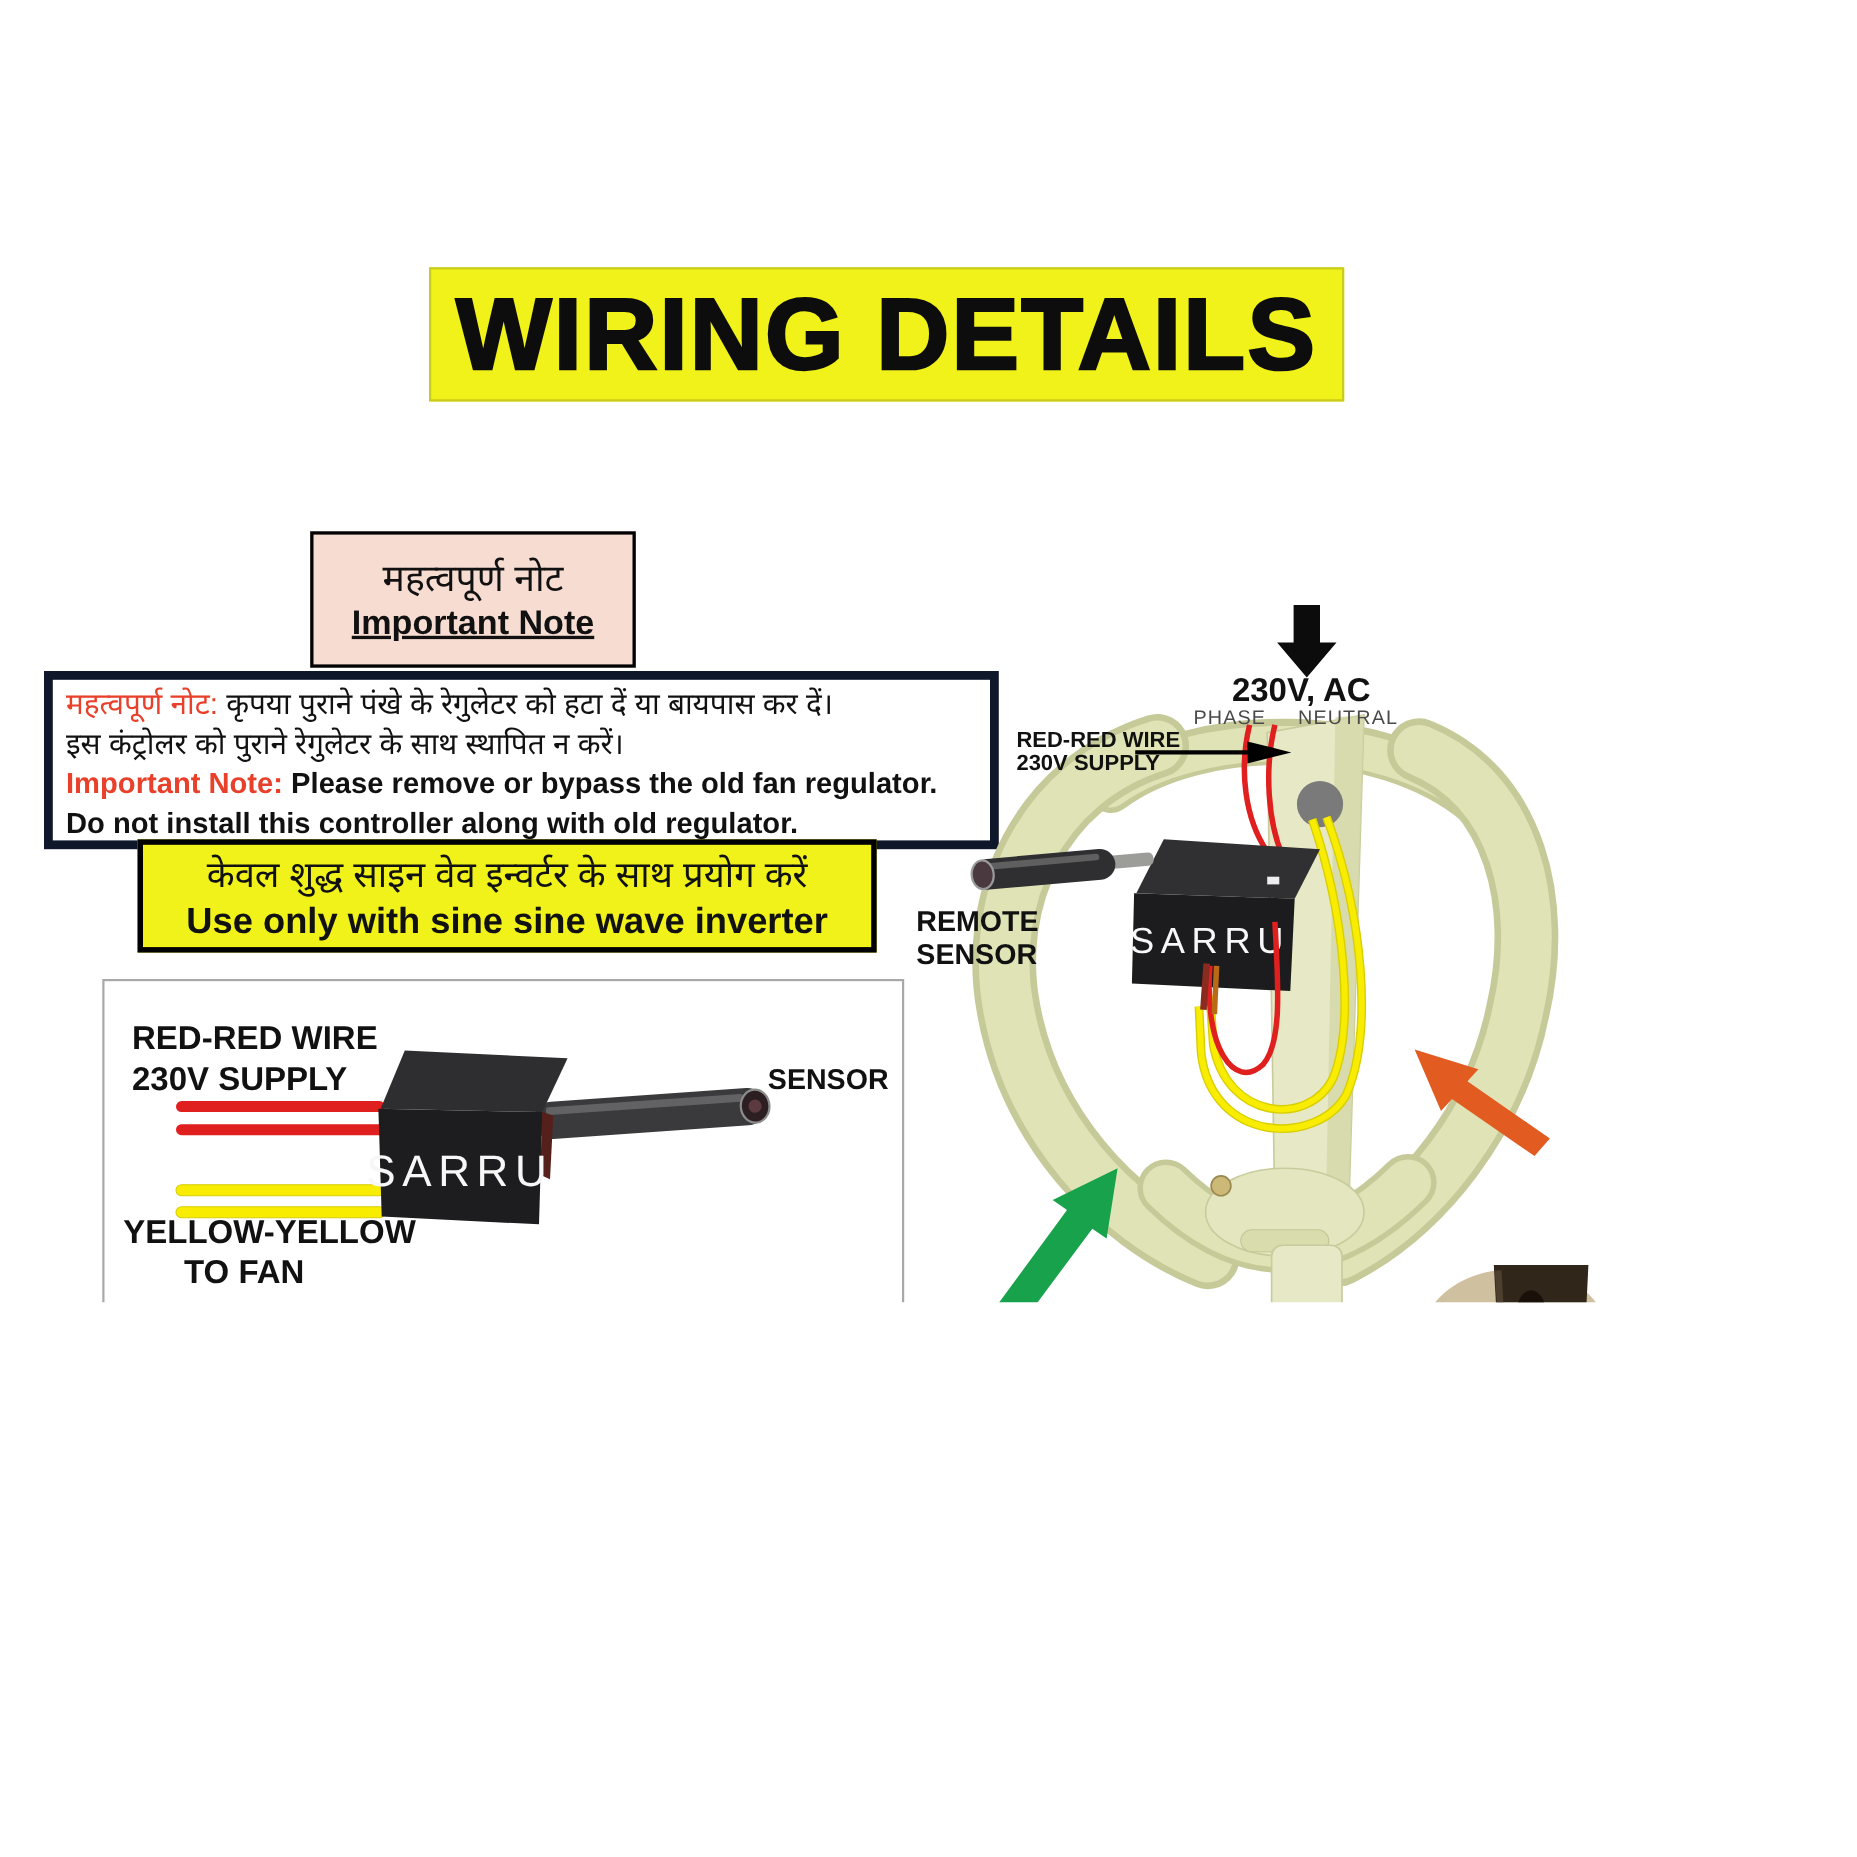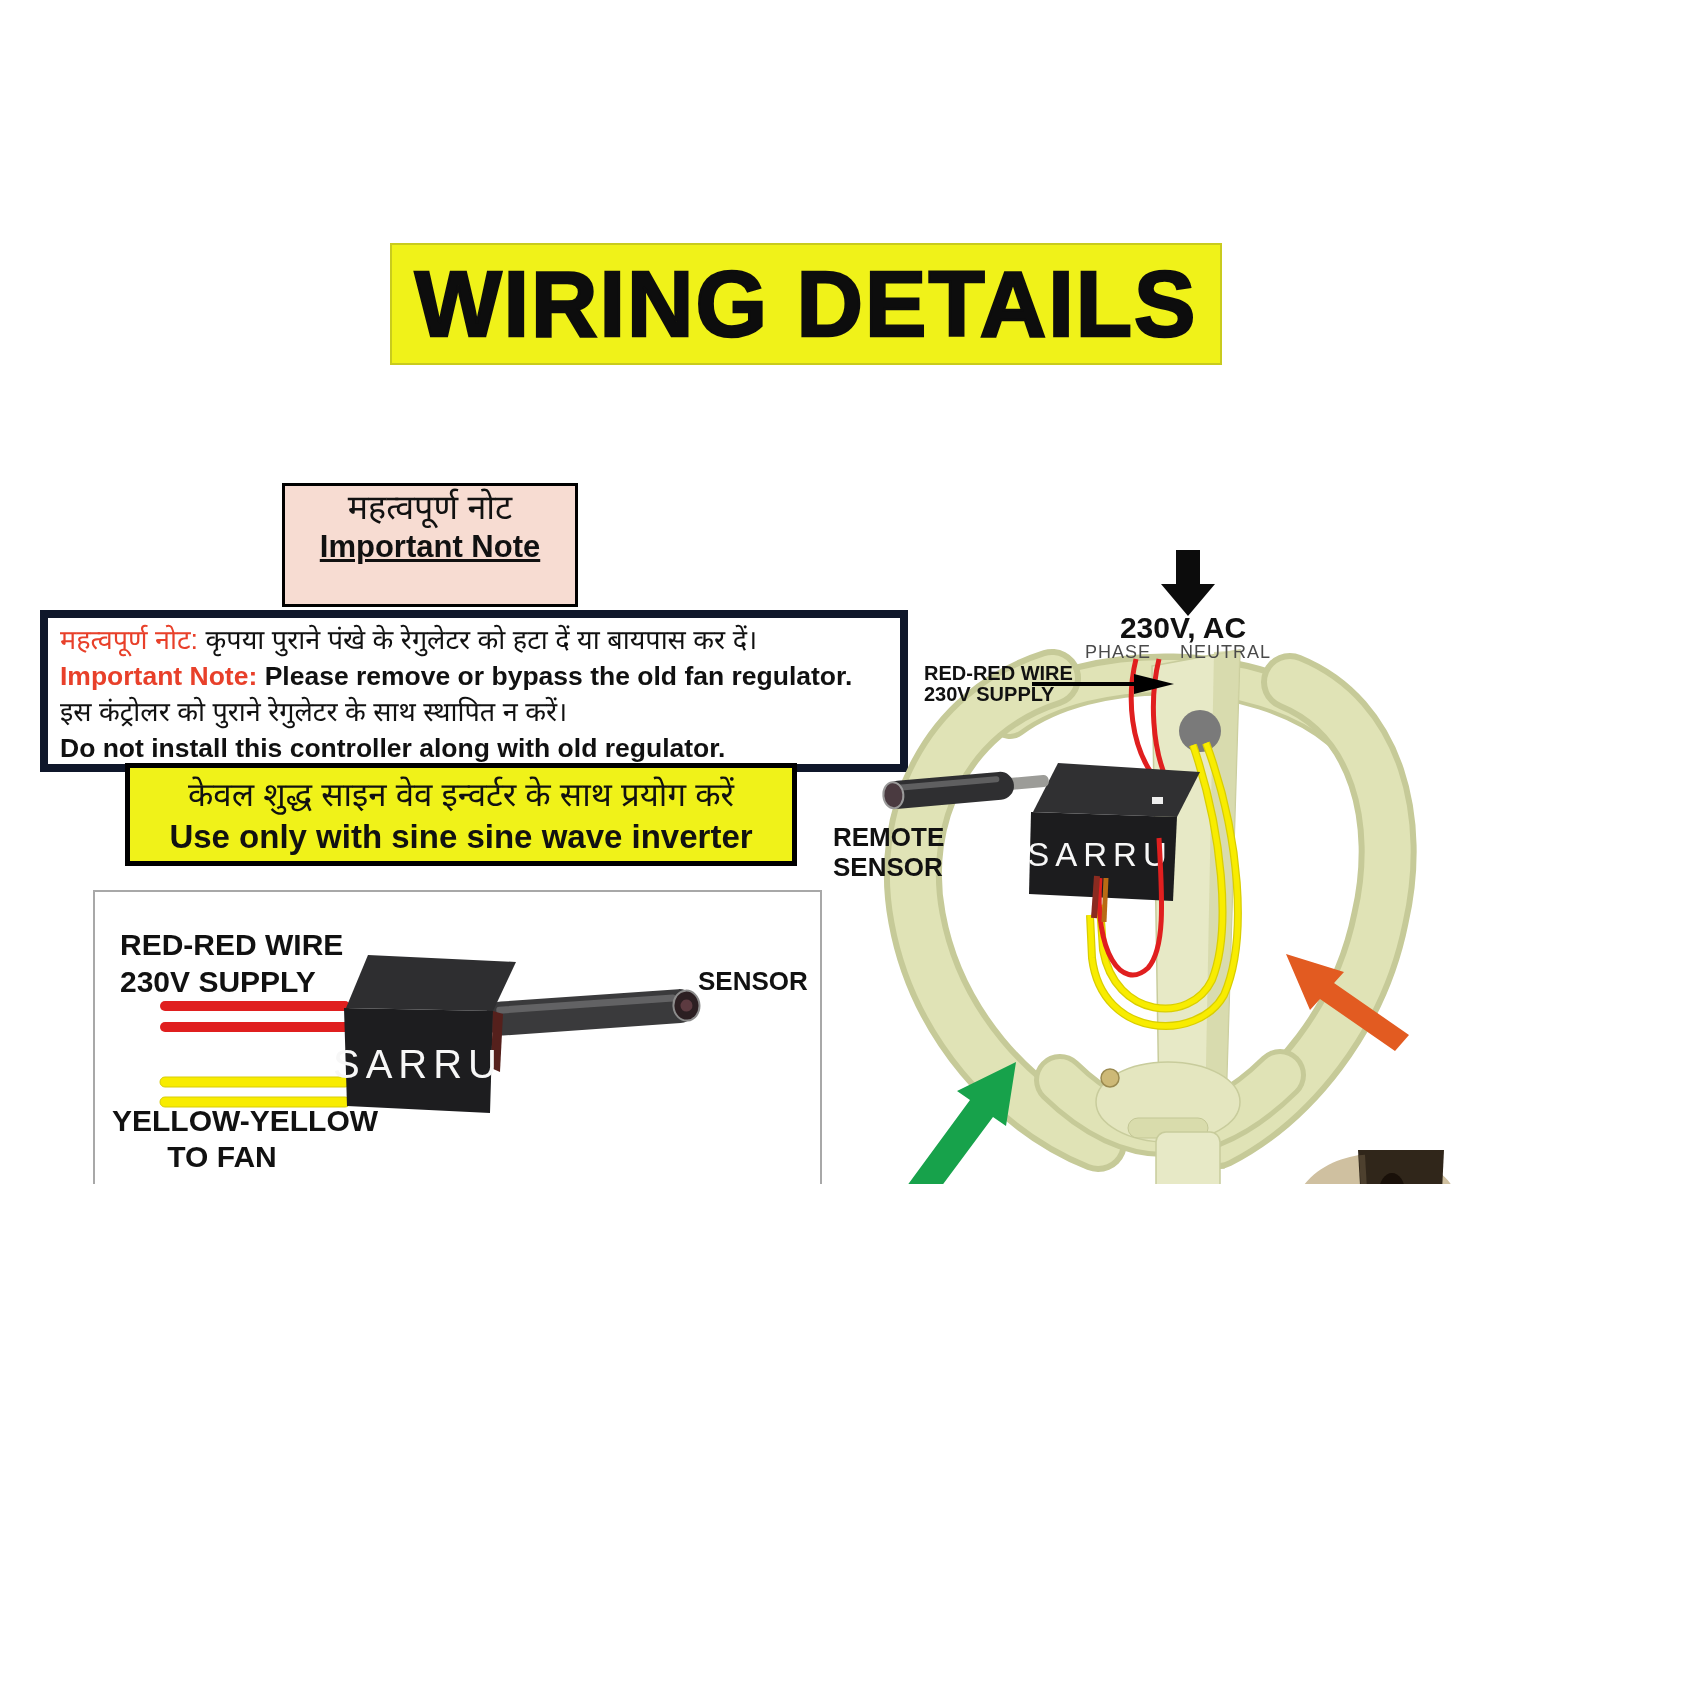--- a/index.html
+++ b/index.html
@@ -19,21 +19,21 @@
   }
   .title-banner span{
     font-size:92px;font-weight:900;letter-spacing:2px;color:#0d0d0d;
     -webkit-text-stroke:2.5px #0d0d0d;white-space:nowrap;
   }
 
   
   .pink-box{
     left:282px;top:483px;width:290px;height:118px;
     background:var(--pink,#f7dcd2);border:3px solid #000;
-    display:flex;flex-direction:column;align-items:center;justify-content:flex-start;
+    display:flex;flex-direction:column;align-items:center;justify-content:center;
   }
   .pink-box .hi{font-size:34px;line-height:42px;}
   .pink-box .en{font-size:31px;font-weight:bold;text-decoration:underline;text-decoration-thickness:3px;line-height:38px;}
 
   
   .warning-box{
     left:40px;top:610px;width:828px;height:142px;
     background:#fff;border:8px solid #0f172a;padding:4px 12px 0 12px;
     white-space:nowrap;overflow:hidden;
   }
@@ -88,22 +88,22 @@
     <span>WIRING DETAILS</span>
   </div>
 
   <div class="abs z1 pink-box">
     <div class="hi">महत्वपूर्ण नोट</div>
     <div class="en">Important Note</div>
   </div>
 
   <div class="abs z1 warning-box">
     <div class="ln"><span class="red-lead">महत्वपूर्ण नोट:</span><span> कृपया पुराने पंखे के रेगुलेटर को हटा दें या बायपास कर दें।</span></div>
+    <div class="ln">इस कंट्रोलर को पुराने रेगुलेटर के साथ स्थापित न करें।</div>
     <div class="ln en"><span class="red-lead">Important Note:</span><span> Please remove or bypass the old fan regulator.</span></div>
-    <div class="ln">इस कंट्रोलर को पुराने रेगुलेटर के साथ स्थापित न करें।</div>
     <div class="ln en">Do not install this controller along with old regulator.</div>
   </div>
 
   <div class="abs z1 inverter-box">
     <div class="hi">केवल शुद्ध साइन वेव इन्वर्टर के साथ प्रयोग करें</div>
     <div class="en">Use only with sine sine wave inverter</div>
   </div>
 
   <div class="abs z1 product-panel"></div>
 

